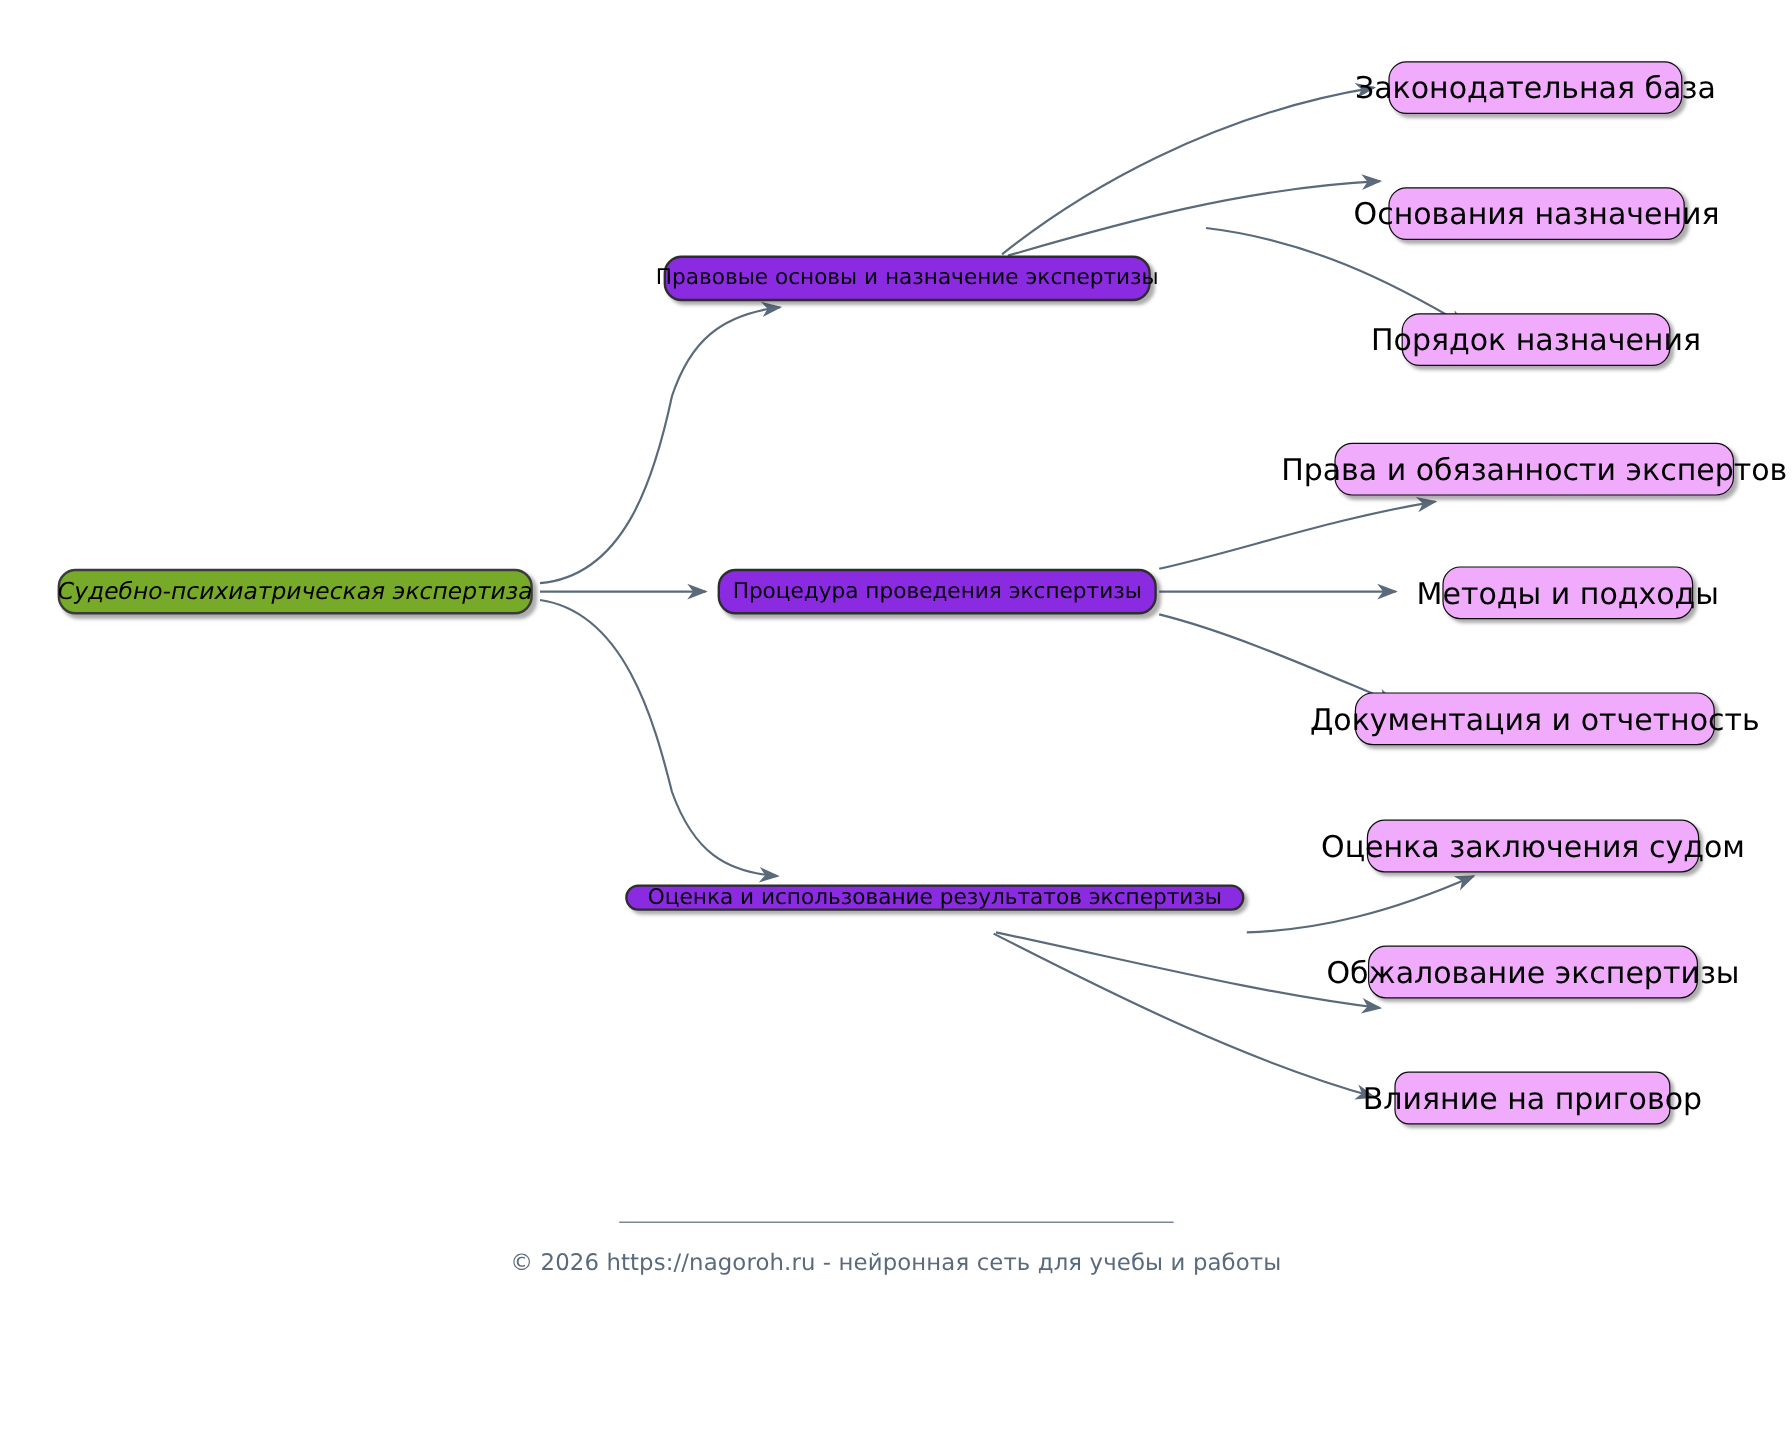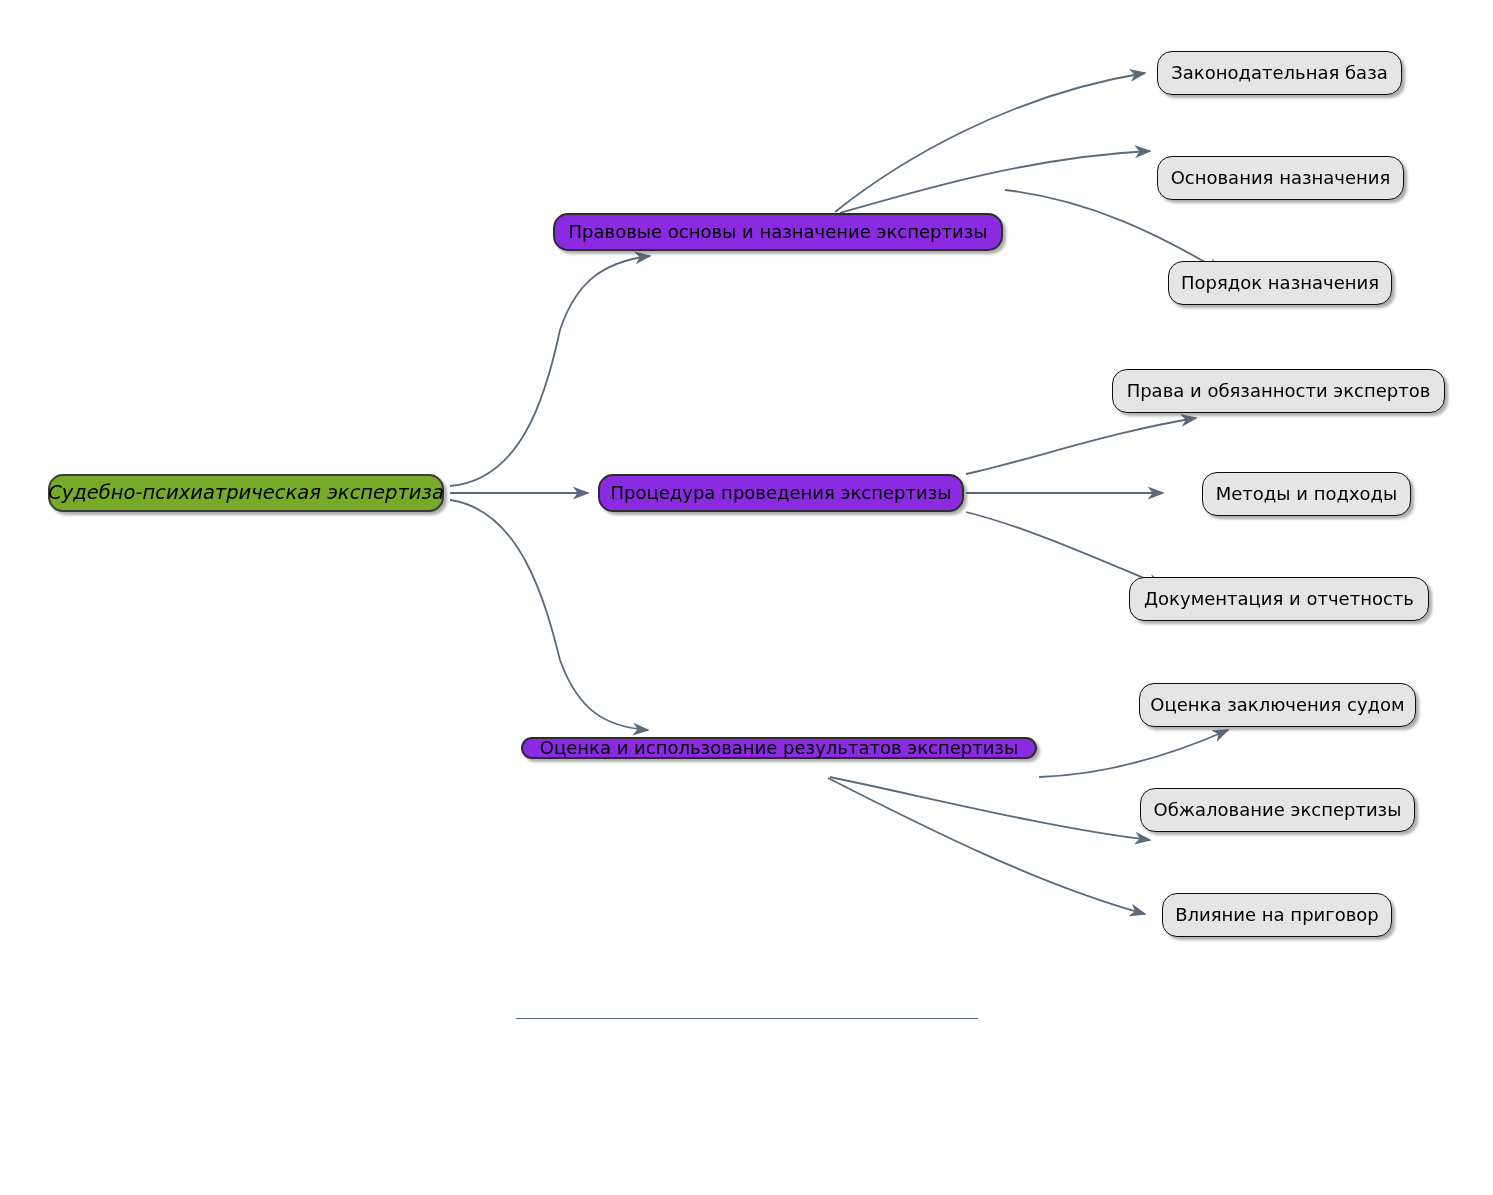--- a/index.html
+++ b/index.html
@@ -41,24 +41,24 @@
     box-shadow: 3px 3px 3px rgba(40,40,40,0.38);
   }
   .node-branch {
     background: #8a2be2;
     border: 2px solid #2d2d2d;
     color: #000000;
     font-size: 18px;
     box-shadow: 3px 3px 3px rgba(40,40,40,0.38);
   }
   .node-leaf {
-    background: #e5e5e5;
+    background: #f0abfc;
     border: 1.6px solid #0d0d0d;
     color: #000000;
-    font-size: 18px;
+    font-size: 25px;
     box-shadow: 3px 3px 3px rgba(60,60,60,0.42);
   }
   .node-label {
     display: block;
     padding: 0 4px;
   }
   #footer {
     position: absolute;
     left: 0;
     top: 1012px;
@@ -109,21 +109,21 @@
         <path d="M 1039,777 C 1100,775 1160,760 1228,730" fill="none" stroke="#5a6a7b" stroke-width="1.8" marker-end="url(#arrow)"></path>
         <path d="M 830,777 C 940,800 1050,828 1150,840" fill="none" stroke="#5a6a7b" stroke-width="1.8" marker-end="url(#arrow)"></path>
         <path d="M 828,778 C 930,830 1040,885 1145,914" fill="none" stroke="#5a6a7b" stroke-width="1.8" marker-end="url(#arrow)"></path>
       </g>
   </svg>
 
   <div id="nodes">
       <div class="node node-root" style="left: 48px; top: 474px; width: 396px; height: 38px; font-style: italic;">
         <span class="node-label">Судебно-психиатрическая экспертиза</span>
       </div>
-      <div class="node node-branch" style="left: 553px; top: 213px; width: 450px; height: 38px;">
+      <div class="node node-branch" style="left: 553px; top: 213px; width: 406px; height: 38px;">
         <span class="node-label">Правовые основы и назначение экспертизы</span>
       </div>
       <div class="node node-leaf" style="left: 1157px; top: 51px; width: 245px; height: 44px;">
         <span class="node-label">Законодательная база</span>
       </div>
       <div class="node node-leaf" style="left: 1157px; top: 156px; width: 247px; height: 44px;">
         <span class="node-label">Основания назначения</span>
       </div>
       <div class="node node-leaf" style="left: 1168px; top: 261px; width: 224px; height: 44px;">
         <span class="node-label">Порядок назначения</span>
@@ -142,22 +142,23 @@
       </div>
       <div class="node node-branch" style="left: 521px; top: 737px; width: 516px; height: 22px;">
         <span class="node-label">Оценка и использование результатов экспертизы</span>
       </div>
       <div class="node node-leaf" style="left: 1139px; top: 683px; width: 277px; height: 44px;">
         <span class="node-label">Оценка заключения судом</span>
       </div>
       <div class="node node-leaf" style="left: 1140px; top: 788px; width: 275px; height: 44px;">
         <span class="node-label">Обжалование экспертизы</span>
       </div>
-      <div class="node node-leaf" style="left: 1162px; top: 893px; width: 230px; height: 44px;">
+      <div class="node node-leaf" style="left: 1162px; top: 893px; width: 230px; height: 44px; border-radius: 12px;">
         <span class="node-label">Влияние на приговор</span>
       </div>
     </div>
 
   <div id="footer">
     <div class="footer-divider"></div>
+    <div class="footer-credit">© 2026 https://nagoroh.ru - нейронная сеть для учебы и работы</div>
   </div>
 
 </div>
 
 </body></html>

